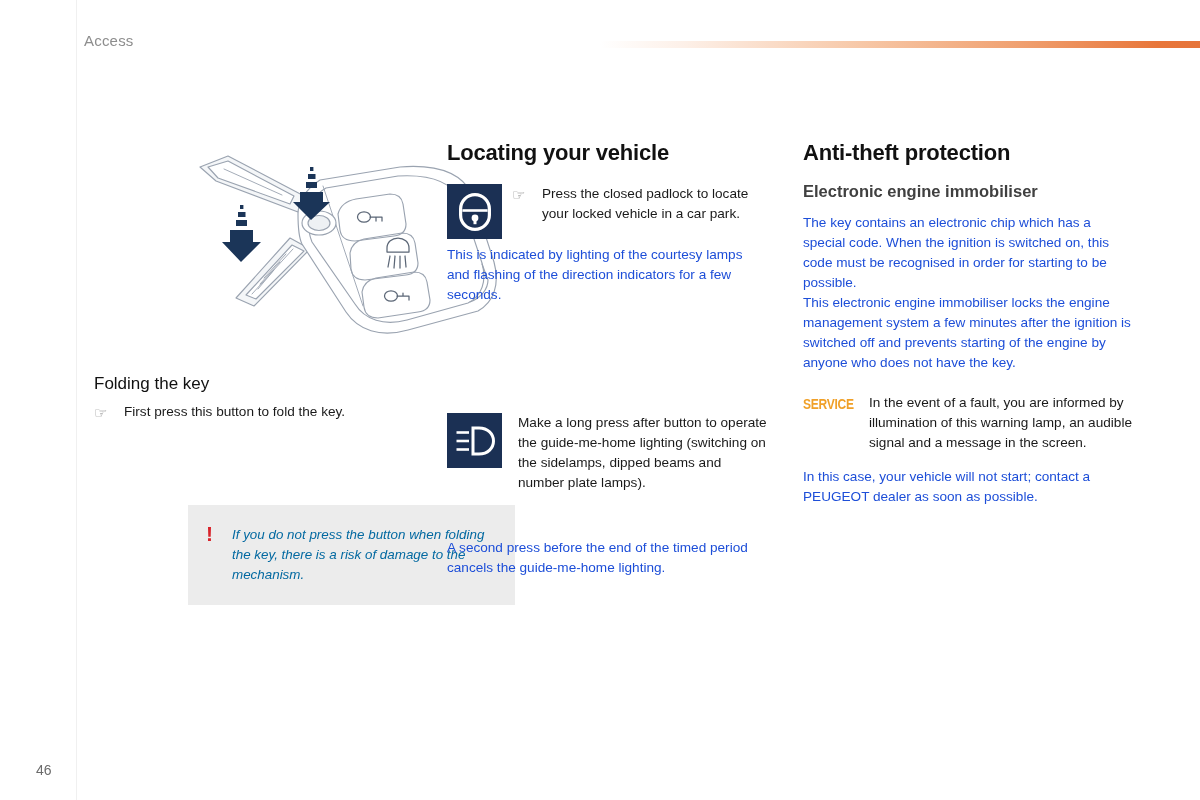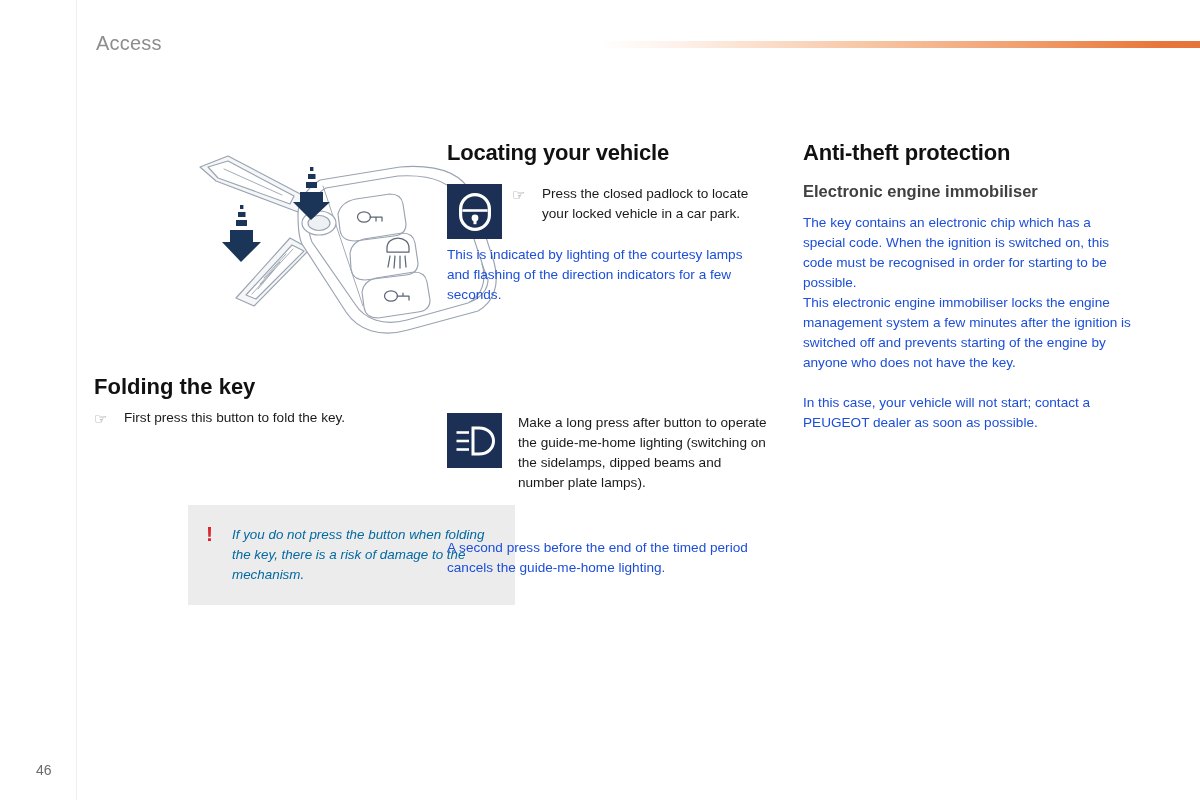--- a/index.html
+++ b/index.html
@@ -22,23 +22,23 @@
     left: 76px;
     top: 0;
     width: 1px;
     height: 800px;
     background: #f0f0f0;
   }
 
   
   #running-head {
     position: absolute;
-    left: 96px;
+    left: 84px;
     top: 32px;
-    font-size: 20px;
+    font-size: 15px;
     color: #8d8d8d;
     letter-spacing: .2px;
   }
   #header-rule {
     position: absolute;
     left: 600px;
     top: 41px;
     width: 600px;
     height: 7px;
     background: linear-gradient(to right, #ffffff 0%, #fdf0e8 14%, #f7c7a6 44%, #f0a070 70%, #e8763a 93%, #e6743a 100%);
@@ -58,22 +58,22 @@
     margin: 0 0 18px 0;
     color: #111;
   }
   h2.sub-title {
     font-size: 16.5px;
     font-weight: bold;
     margin: 0 0 8px 0;
     color: #404040;
   }
   h3.block-title {
-    font-size: 22px;
-    font-weight: bold;
+    font-size: 17px;
+    font-weight: normal;
     margin: 0 0 8px 0;
     color: #111;
   }
   p.body {
     font-size: 13.6px;
     line-height: 20px;
     margin: 0 0 14px 0;
     color: #1d4ed8;
   }
   p.body:last-child { margin-bottom: 0; }
@@ -343,19 +343,23 @@
 </div>
 
 <div class="column" id="col-right">
   <div style="position:absolute; top:140px; left:0; width:330px;">
     <h1 class="sec-title" style="margin-bottom:16px;">Anti-theft protection</h1>
     <h2 class="sub-title" style="margin-bottom:12px;">Electronic engine immobiliser</h2>
 
     <p class="body" style="margin-bottom:0;">The key contains an electronic chip which has a special code. When the ignition is switched on, this code must be recognised in order for starting to be possible.</p>
     <p class="body" style="margin-bottom:20px;">This electronic engine immobiliser locks the engine management system a few minutes after the ignition is switched off and prevents starting of the engine by anyone who does not have the key.</p>
 
+    <div id="service-note">
+      <div id="service-word">SERVICE</div>
+      <div id="service-text">In the event of a fault, you are informed by illumination of this warning lamp, an audible signal and a message in the screen.</div>
+    </div>
 
     <p class="body" style="margin-top:14px;">In this case, your vehicle will not start; contact a PEUGEOT dealer as soon as possible.</p>
   </div>
 
 </div>
 
 <div id="folio">46</div>
 
 </body></html>

